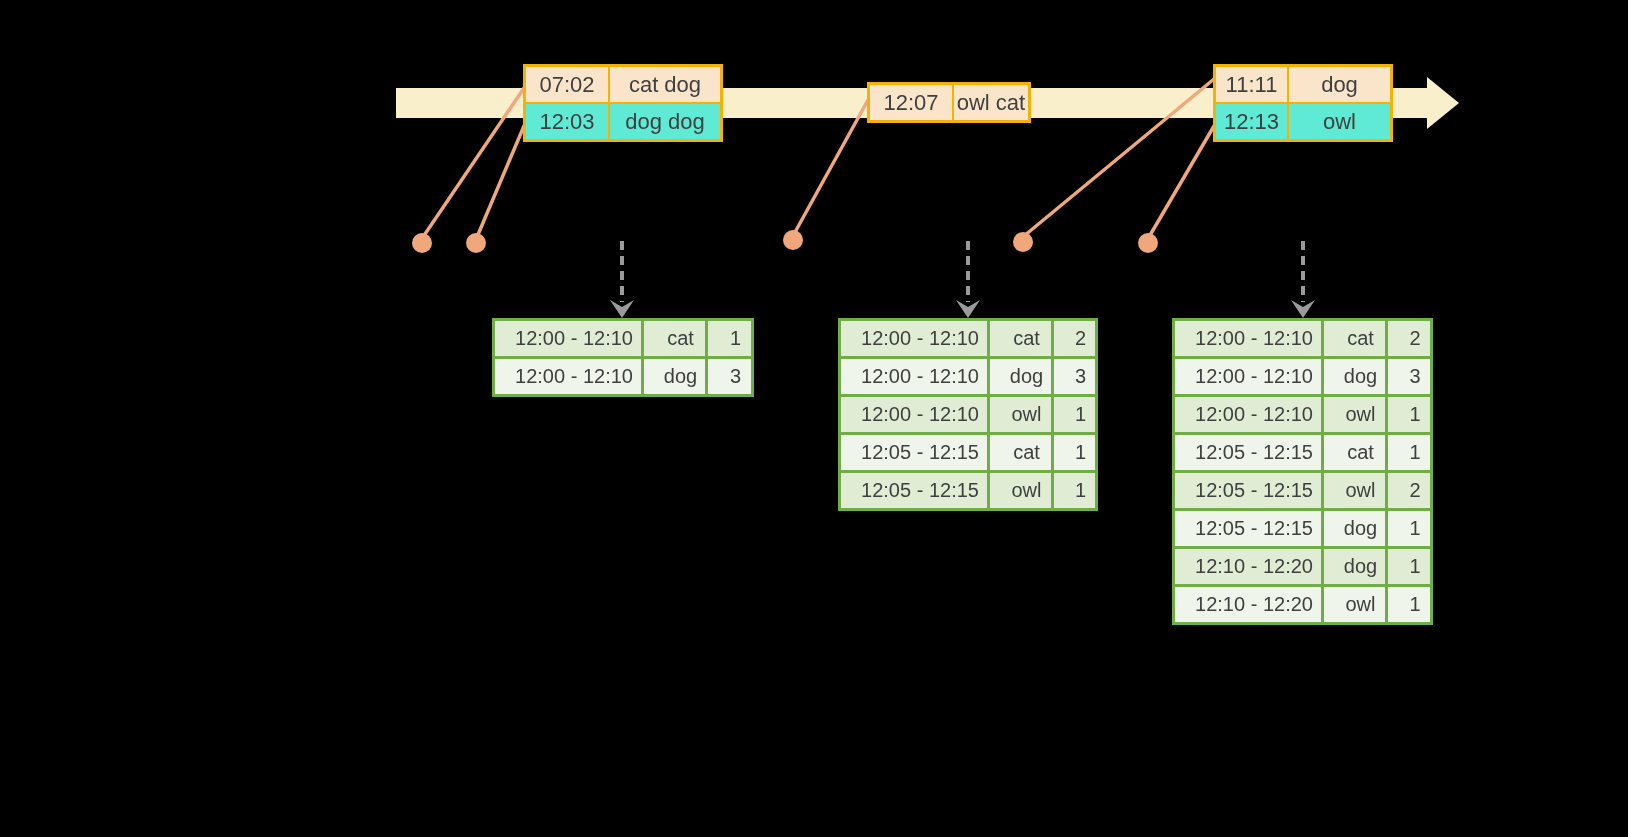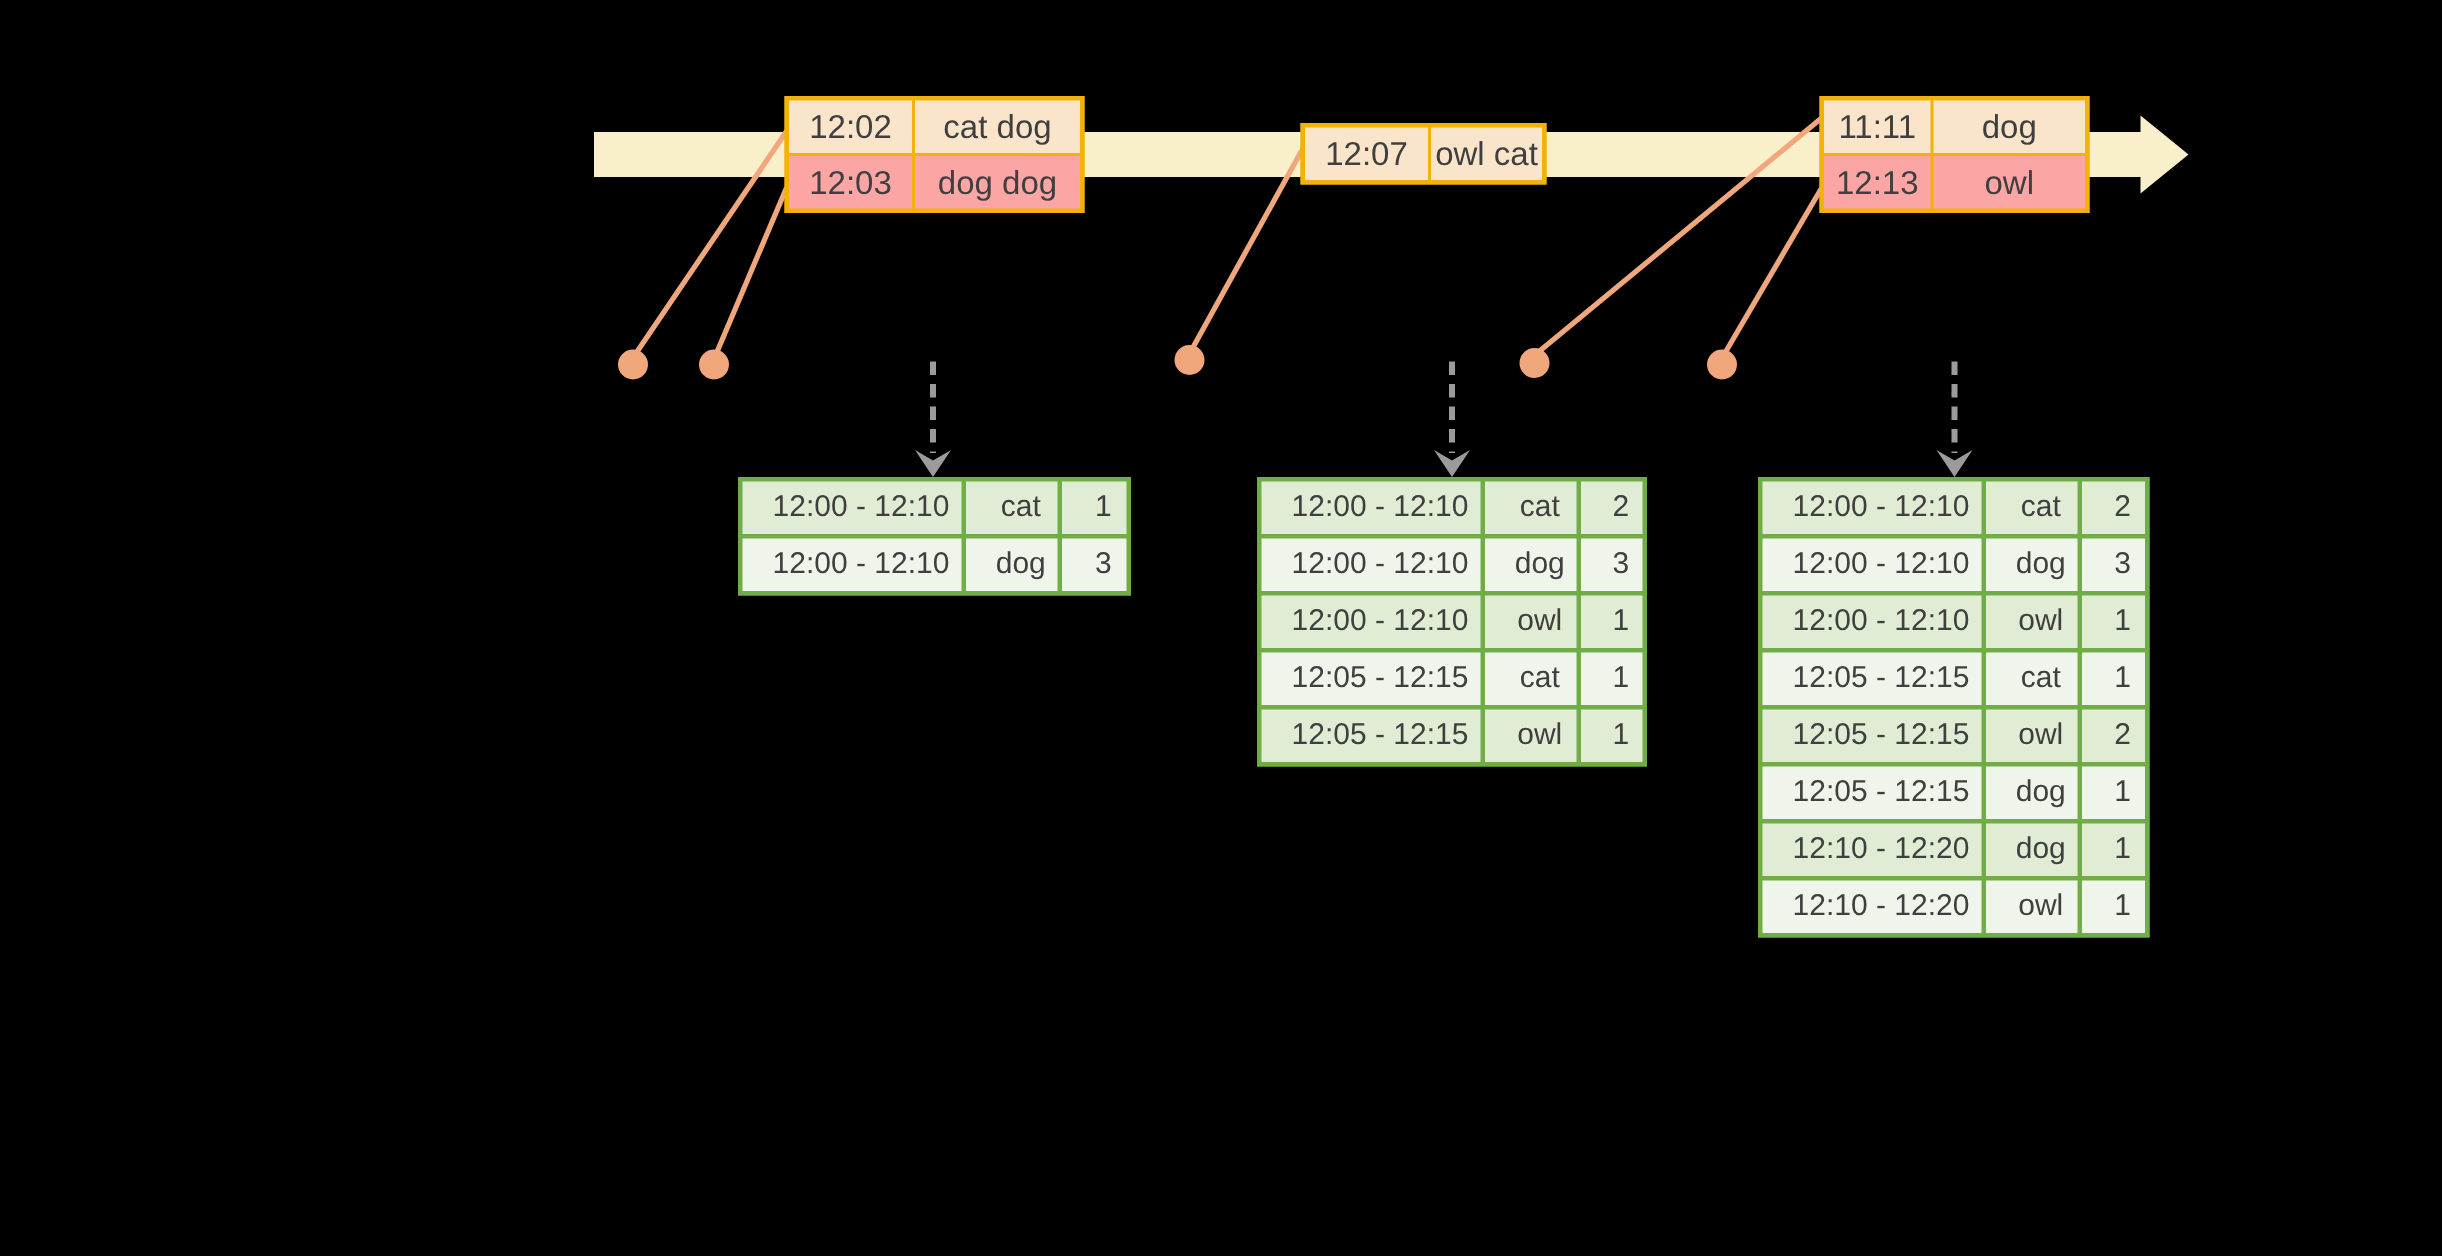--- a/index.html
+++ b/index.html
@@ -11,21 +11,21 @@
   
   .etbl{
     position:absolute;display:grid;gap:2px;box-sizing:border-box;
     background:#F2B20A;border:3px solid #F2B20A;grid-auto-rows:35px;
   }
   .etbl .cell{
     display:flex;align-items:center;justify-content:center;
     font-size:22px;color:#3F3F3F;white-space:nowrap;
   }
   .erow-a{background:#FAE5CB;}
-  .erow-b{background:#fca5a5;}
+  .erow-b{background:#5eead4;}
   
   .gtbl{
     position:absolute;display:grid;gap:3px;box-sizing:border-box;
     background:#70AD47;border:3px solid #70AD47;grid-auto-rows:35px;
     grid-template-columns:146px 61px 1fr;
   }
   .gtbl .cell{
     display:flex;align-items:center;justify-content:center;
     font-size:20px;color:#3F3F3F;white-space:nowrap;padding-left:12px;
   }
@@ -63,21 +63,21 @@
     <g fill="#F0A77C">
       <circle cx="422" cy="243" r="10"></circle>
       <circle cx="476" cy="243" r="10"></circle>
       <circle cx="793" cy="240" r="10"></circle>
       <circle cx="1023" cy="242" r="10"></circle>
       <circle cx="1148" cy="243" r="10"></circle>
     </g>
   </svg>
 
   <div class="etbl" style="left:523px;top:64px;width:200px;grid-template-columns:82px 1fr;">
-    <div class="cell erow-a">12:02</div>
+    <div class="cell erow-a">07:02</div>
     <div class="cell erow-a">cat dog</div>
     <div class="cell erow-b">12:03</div>
     <div class="cell erow-b">dog dog</div>
   </div>
 
   <div class="etbl" style="left:867px;top:82px;width:164px;grid-template-columns:82px 1fr;">
     <div class="cell erow-a">12:07</div>
     <div class="cell erow-a">owl cat</div>
   </div>
 

